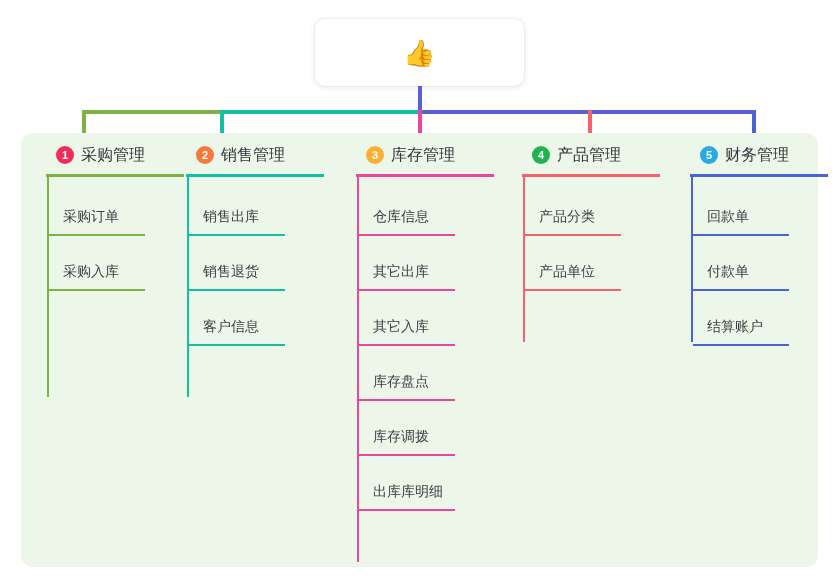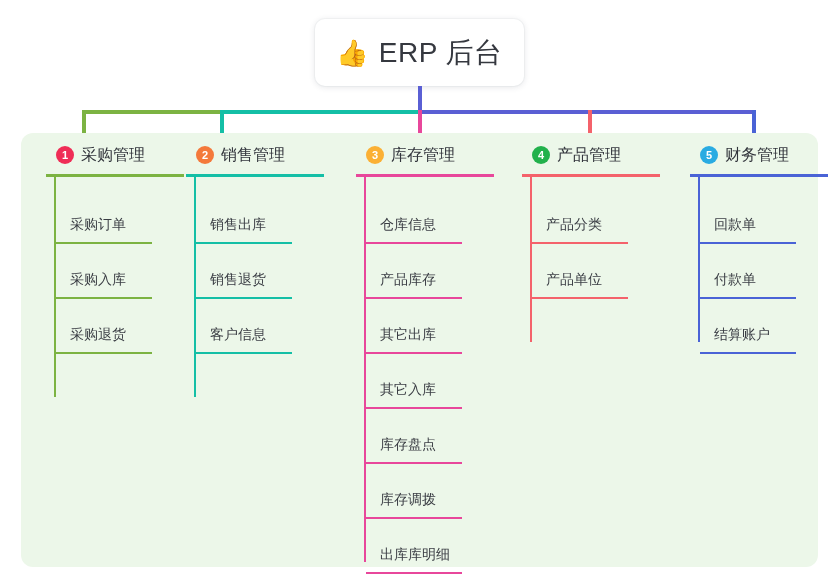--- a/index.html
+++ b/index.html
@@ -128,22 +128,22 @@
   .head-rule {
     height: 3px;
     margin-top: 5px;
     margin-left: 6px;
     width: 138px;
   }
 
   
   .items {
     position: relative;
-    margin-left: 14px;
-    padding-top: 12px;
+    margin-left: 7px;
+    padding-top: 4px;
   }
   .spine {
     position: absolute;
     left: 0;
     top: 0;
     width: 2px;
   }
   .item {
     position: relative;
     height: 55px;
@@ -167,21 +167,20 @@
   }
 </style>
 </head>
 <body>
 
 <div id="root">
 
   <div class="title-card">
     <div class="title-inner">
       <span class="title-emoji">👍</span>
-      <span class="title-text">ERP 后台</span>
     </div>
   </div>
 
   <div class="conn conn-v-root" style="background: rgb(90, 95, 212);"></div>
 
   <div class="bus bus-a" style="background: rgb(124, 179, 66);"></div>
   <div class="bus bus-b" style="background: rgb(20, 191, 166);"></div>
   <div class="bus bus-c" style="background: rgb(90, 95, 212);"></div>
 
   <div class="drop" style="left: 82px; background: rgb(124, 179, 66);"></div>
@@ -202,24 +201,20 @@
         <div class="items">
           <div class="spine" style="background: rgb(124, 179, 66); height: 220px;"></div>
           <div class="item">
             <span class="item-label">采购订单</span>
             <div class="item-rule" style="background: rgb(124, 179, 66);"></div>
           </div>
           <div class="item">
             <span class="item-label">采购入库</span>
             <div class="item-rule" style="background: rgb(124, 179, 66);"></div>
           </div>
-          <div class="item">
-            <span class="item-label">采购退货</span>
-            <div class="item-rule" style="background: rgb(124, 179, 66);"></div>
-          </div>
         </div>
       </div>
       <div class="column" style="left: 180px;">
         <div class="col-head">
           <span class="badge" style="background: rgb(244, 121, 59);">2</span>
           <span class="col-title">销售管理</span>
         </div>
         <div class="head-rule" style="background: rgb(20, 191, 166);"></div>
         <div class="items">
           <div class="spine" style="background: rgb(20, 191, 166); height: 220px;"></div>
@@ -243,24 +238,20 @@
           <span class="col-title">库存管理</span>
         </div>
         <div class="head-rule" style="background: rgb(232, 71, 155);"></div>
         <div class="items">
           <div class="spine" style="background: rgb(232, 71, 155); height: 385px;"></div>
           <div class="item">
             <span class="item-label">仓库信息</span>
             <div class="item-rule" style="background: rgb(232, 71, 155);"></div>
           </div>
           <div class="item">
-            <span class="item-label">产品库存</span>
-            <div class="item-rule" style="background: rgb(232, 71, 155);"></div>
-          </div>
-          <div class="item">
             <span class="item-label">其它出库</span>
             <div class="item-rule" style="background: rgb(232, 71, 155);"></div>
           </div>
           <div class="item">
             <span class="item-label">其它入库</span>
             <div class="item-rule" style="background: rgb(232, 71, 155);"></div>
           </div>
           <div class="item">
             <span class="item-label">库存盘点</span>
             <div class="item-rule" style="background: rgb(232, 71, 155);"></div>

